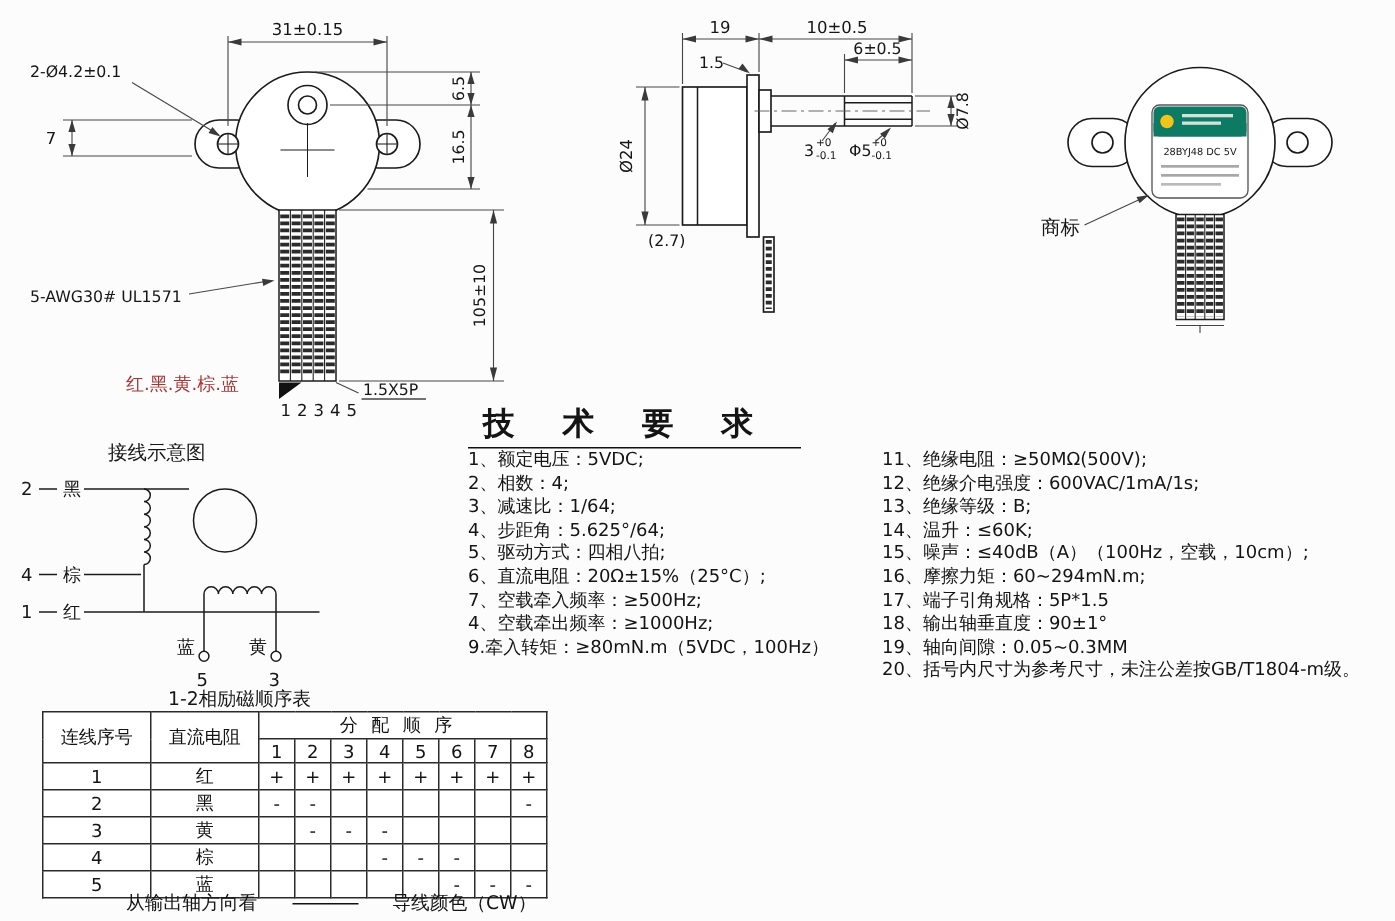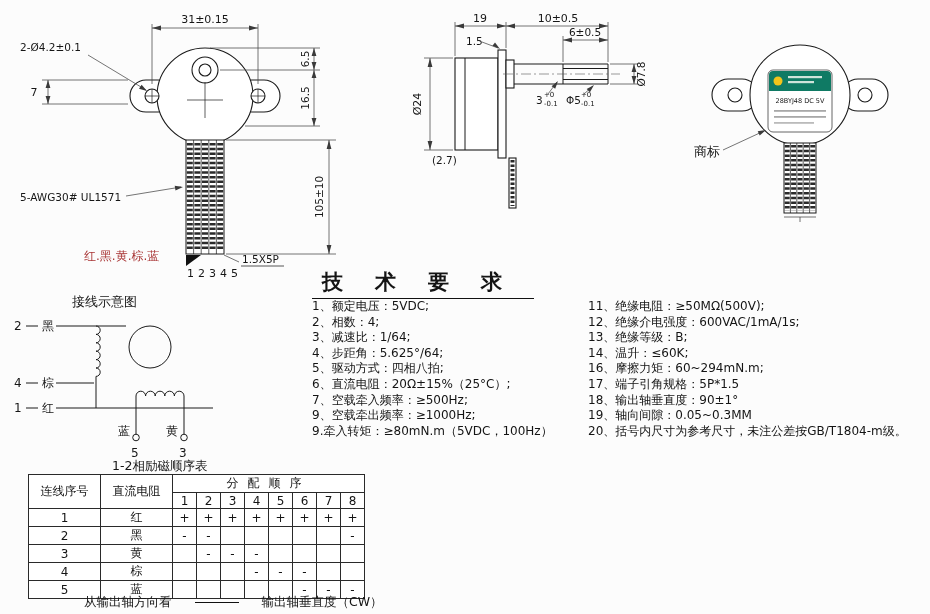--- a/index.html
+++ b/index.html
@@ -260,28 +260,29 @@
   </div>
   <div class="tech-cols">
     <div class="tech-col left">
       <div class="tech-item">1、额定电压：5VDC;</div>
       <div class="tech-item">2、相数：4;</div>
       <div class="tech-item">3、减速比：1/64;</div>
       <div class="tech-item">4、步距角：5.625°/64;</div>
       <div class="tech-item">5、驱动方式：四相八拍;</div>
       <div class="tech-item">6、直流电阻：20Ω±15%（25°C）;</div>
       <div class="tech-item">7、空载牵入频率：≥500Hz;</div>
-      <div class="tech-item">9、空载牵出频率：≥1000Hz;</div>
+      <div class="tech-item">4、空载牵出频率：≥1000Hz;</div>
       <div class="tech-item">9.牵入转矩：≥80mN.m（5VDC，100Hz）</div>
     </div>
     <div class="tech-col right">
       <div class="tech-item">11、绝缘电阻：≥50MΩ(500V);</div>
       <div class="tech-item">12、绝缘介电强度：600VAC/1mA/1s;</div>
       <div class="tech-item">13、绝缘等级：B;</div>
       <div class="tech-item">14、温升：≤60K;</div>
+      <div class="tech-item">15、噪声：≤40dB（A）（100Hz，空载，10cm）;</div>
       <div class="tech-item">16、摩擦力矩：60~294mN.m;</div>
       <div class="tech-item">17、端子引角规格：5P*1.5</div>
       <div class="tech-item">18、输出轴垂直度：90±1°</div>
       <div class="tech-item">19、轴向间隙：0.05~0.3MM</div>
       <div class="tech-item">20、括号内尺寸为参考尺寸，未注公差按GB/T1804-m级。</div>
     </div>
   </div>
 </div>
 
 <div class="seq-title">1-2相励磁顺序表</div>
@@ -364,14 +365,14 @@
       <td>-</td>
       <td>-</td>
       <td>-</td>
     </tr>
   </tbody>
 </table>
 
 <div class="seq-footer">
   <span>从输出轴方向看</span>
   <span class="footer-line"></span>
-  <span>输出轴垂直度（CW）</span>
+  <span>导线颜色（CW）</span>
 </div>
 
 </body></html>

